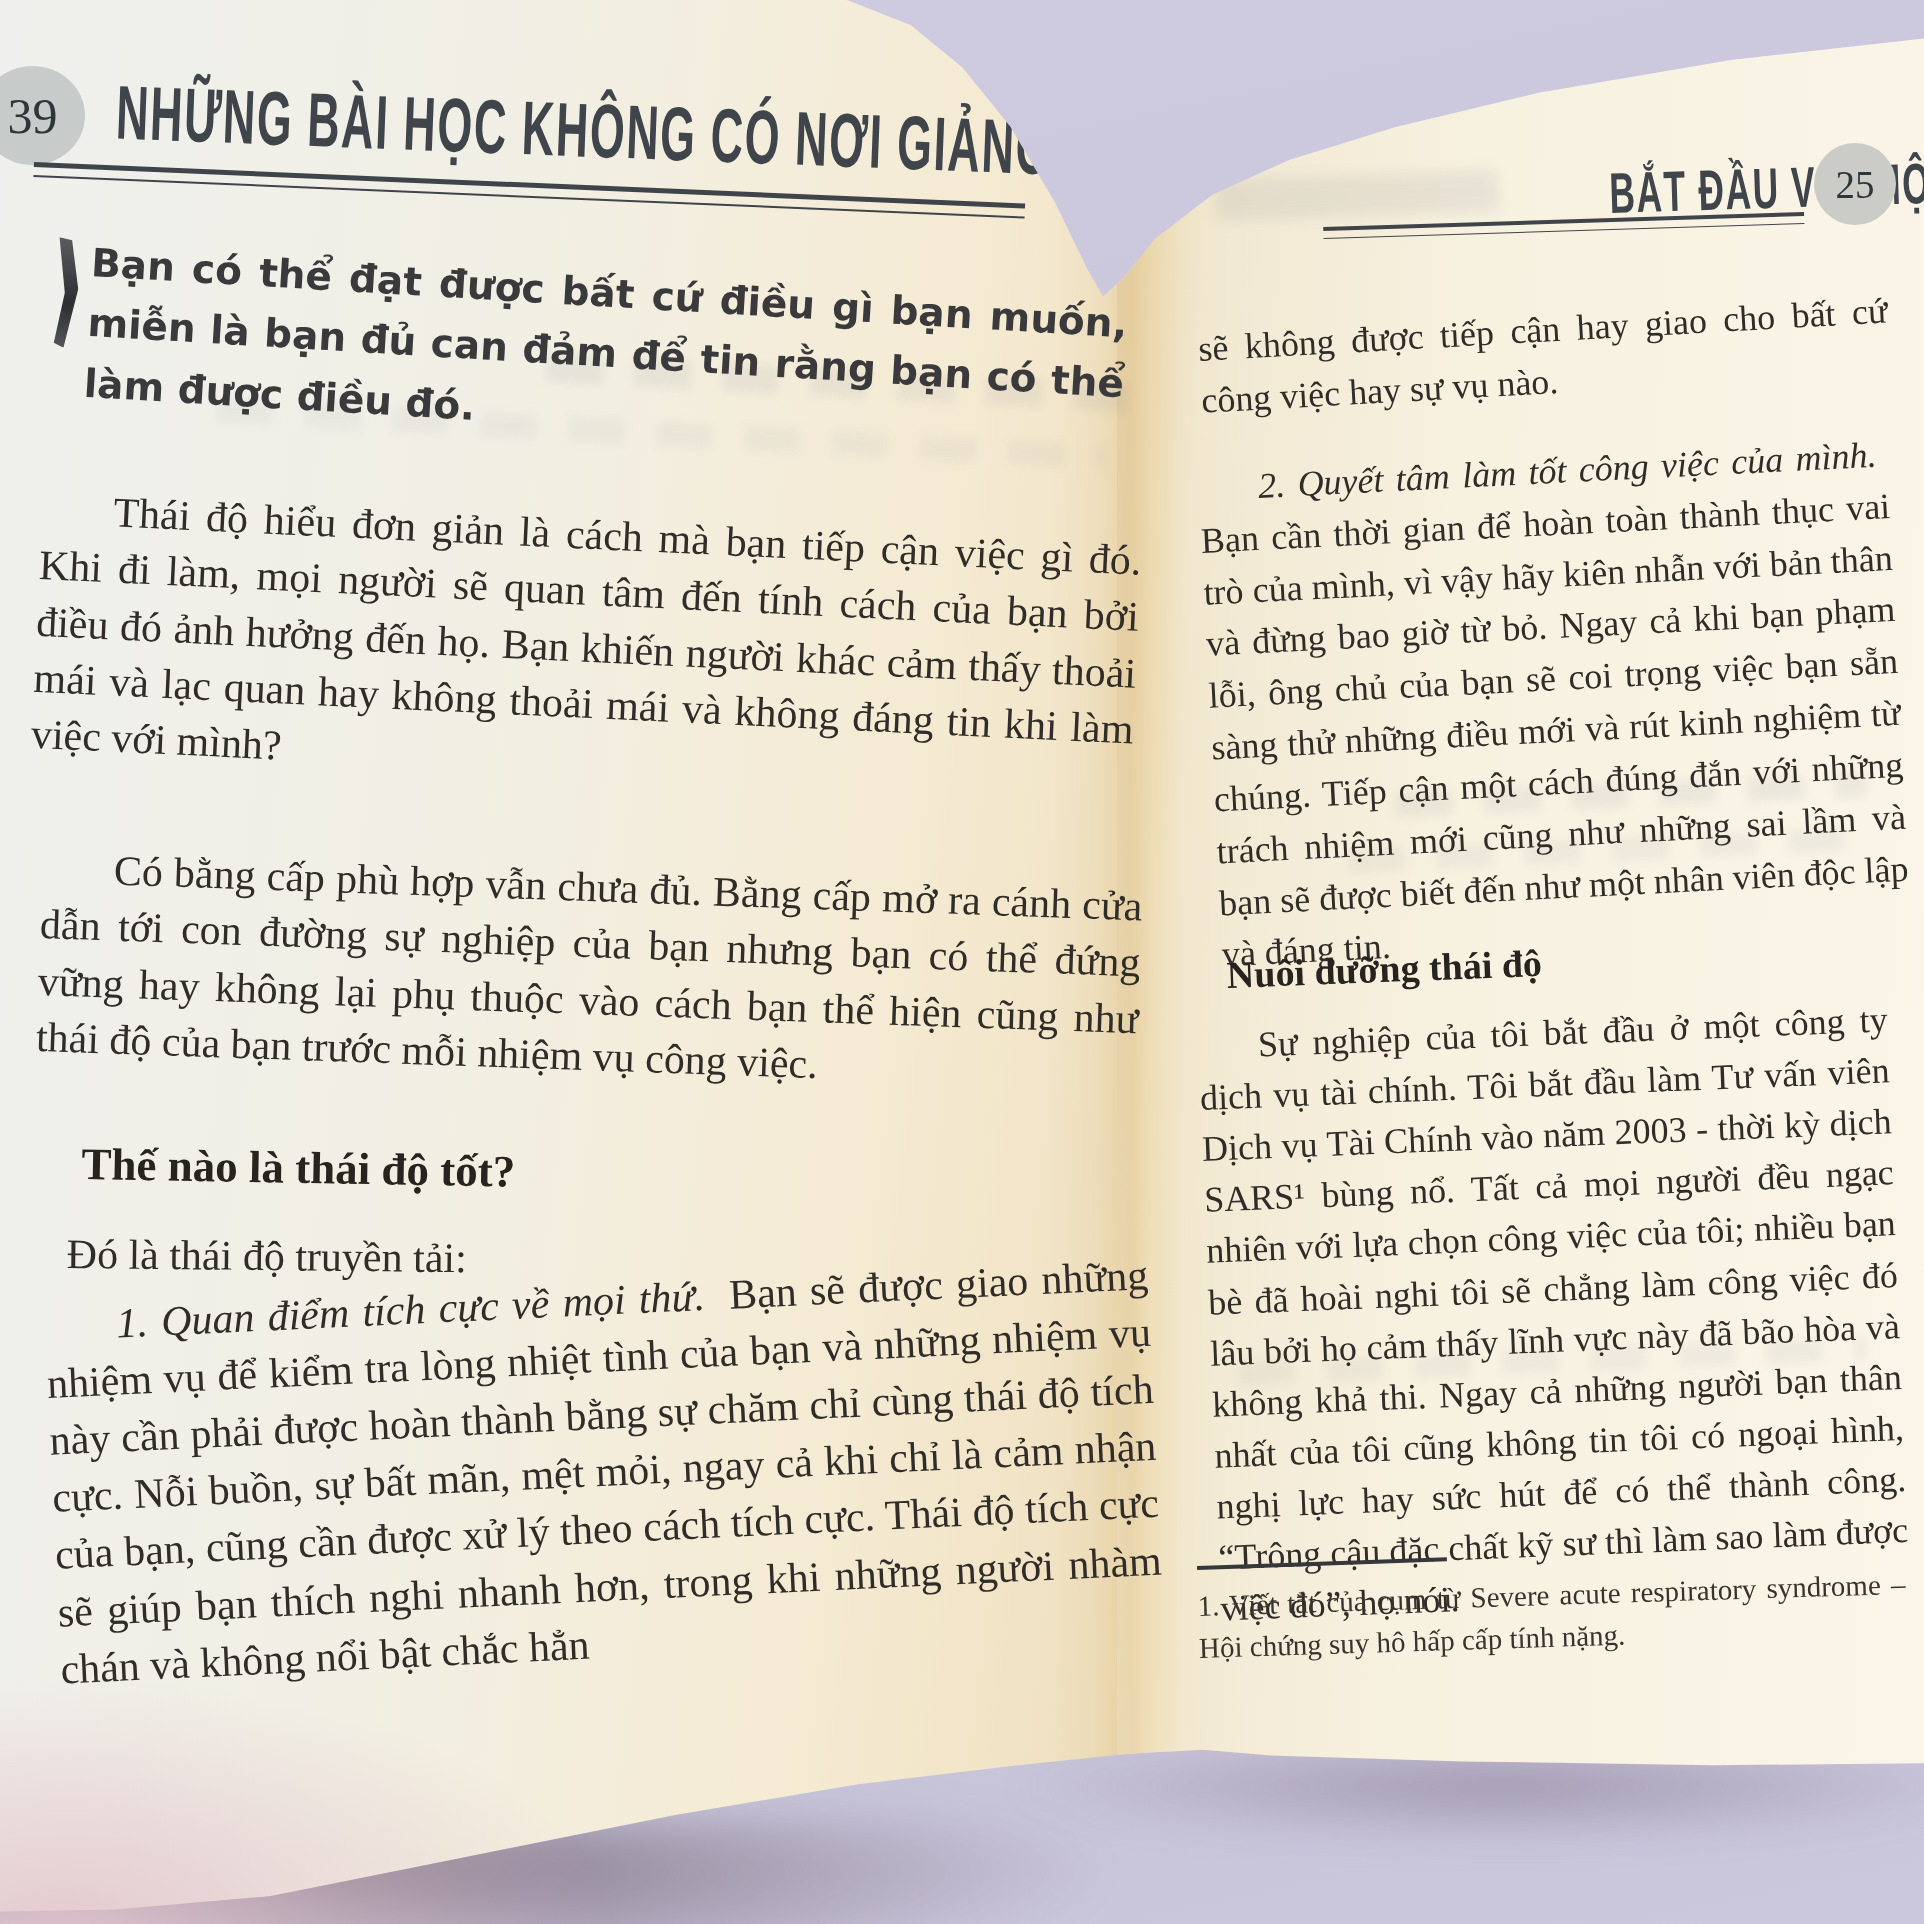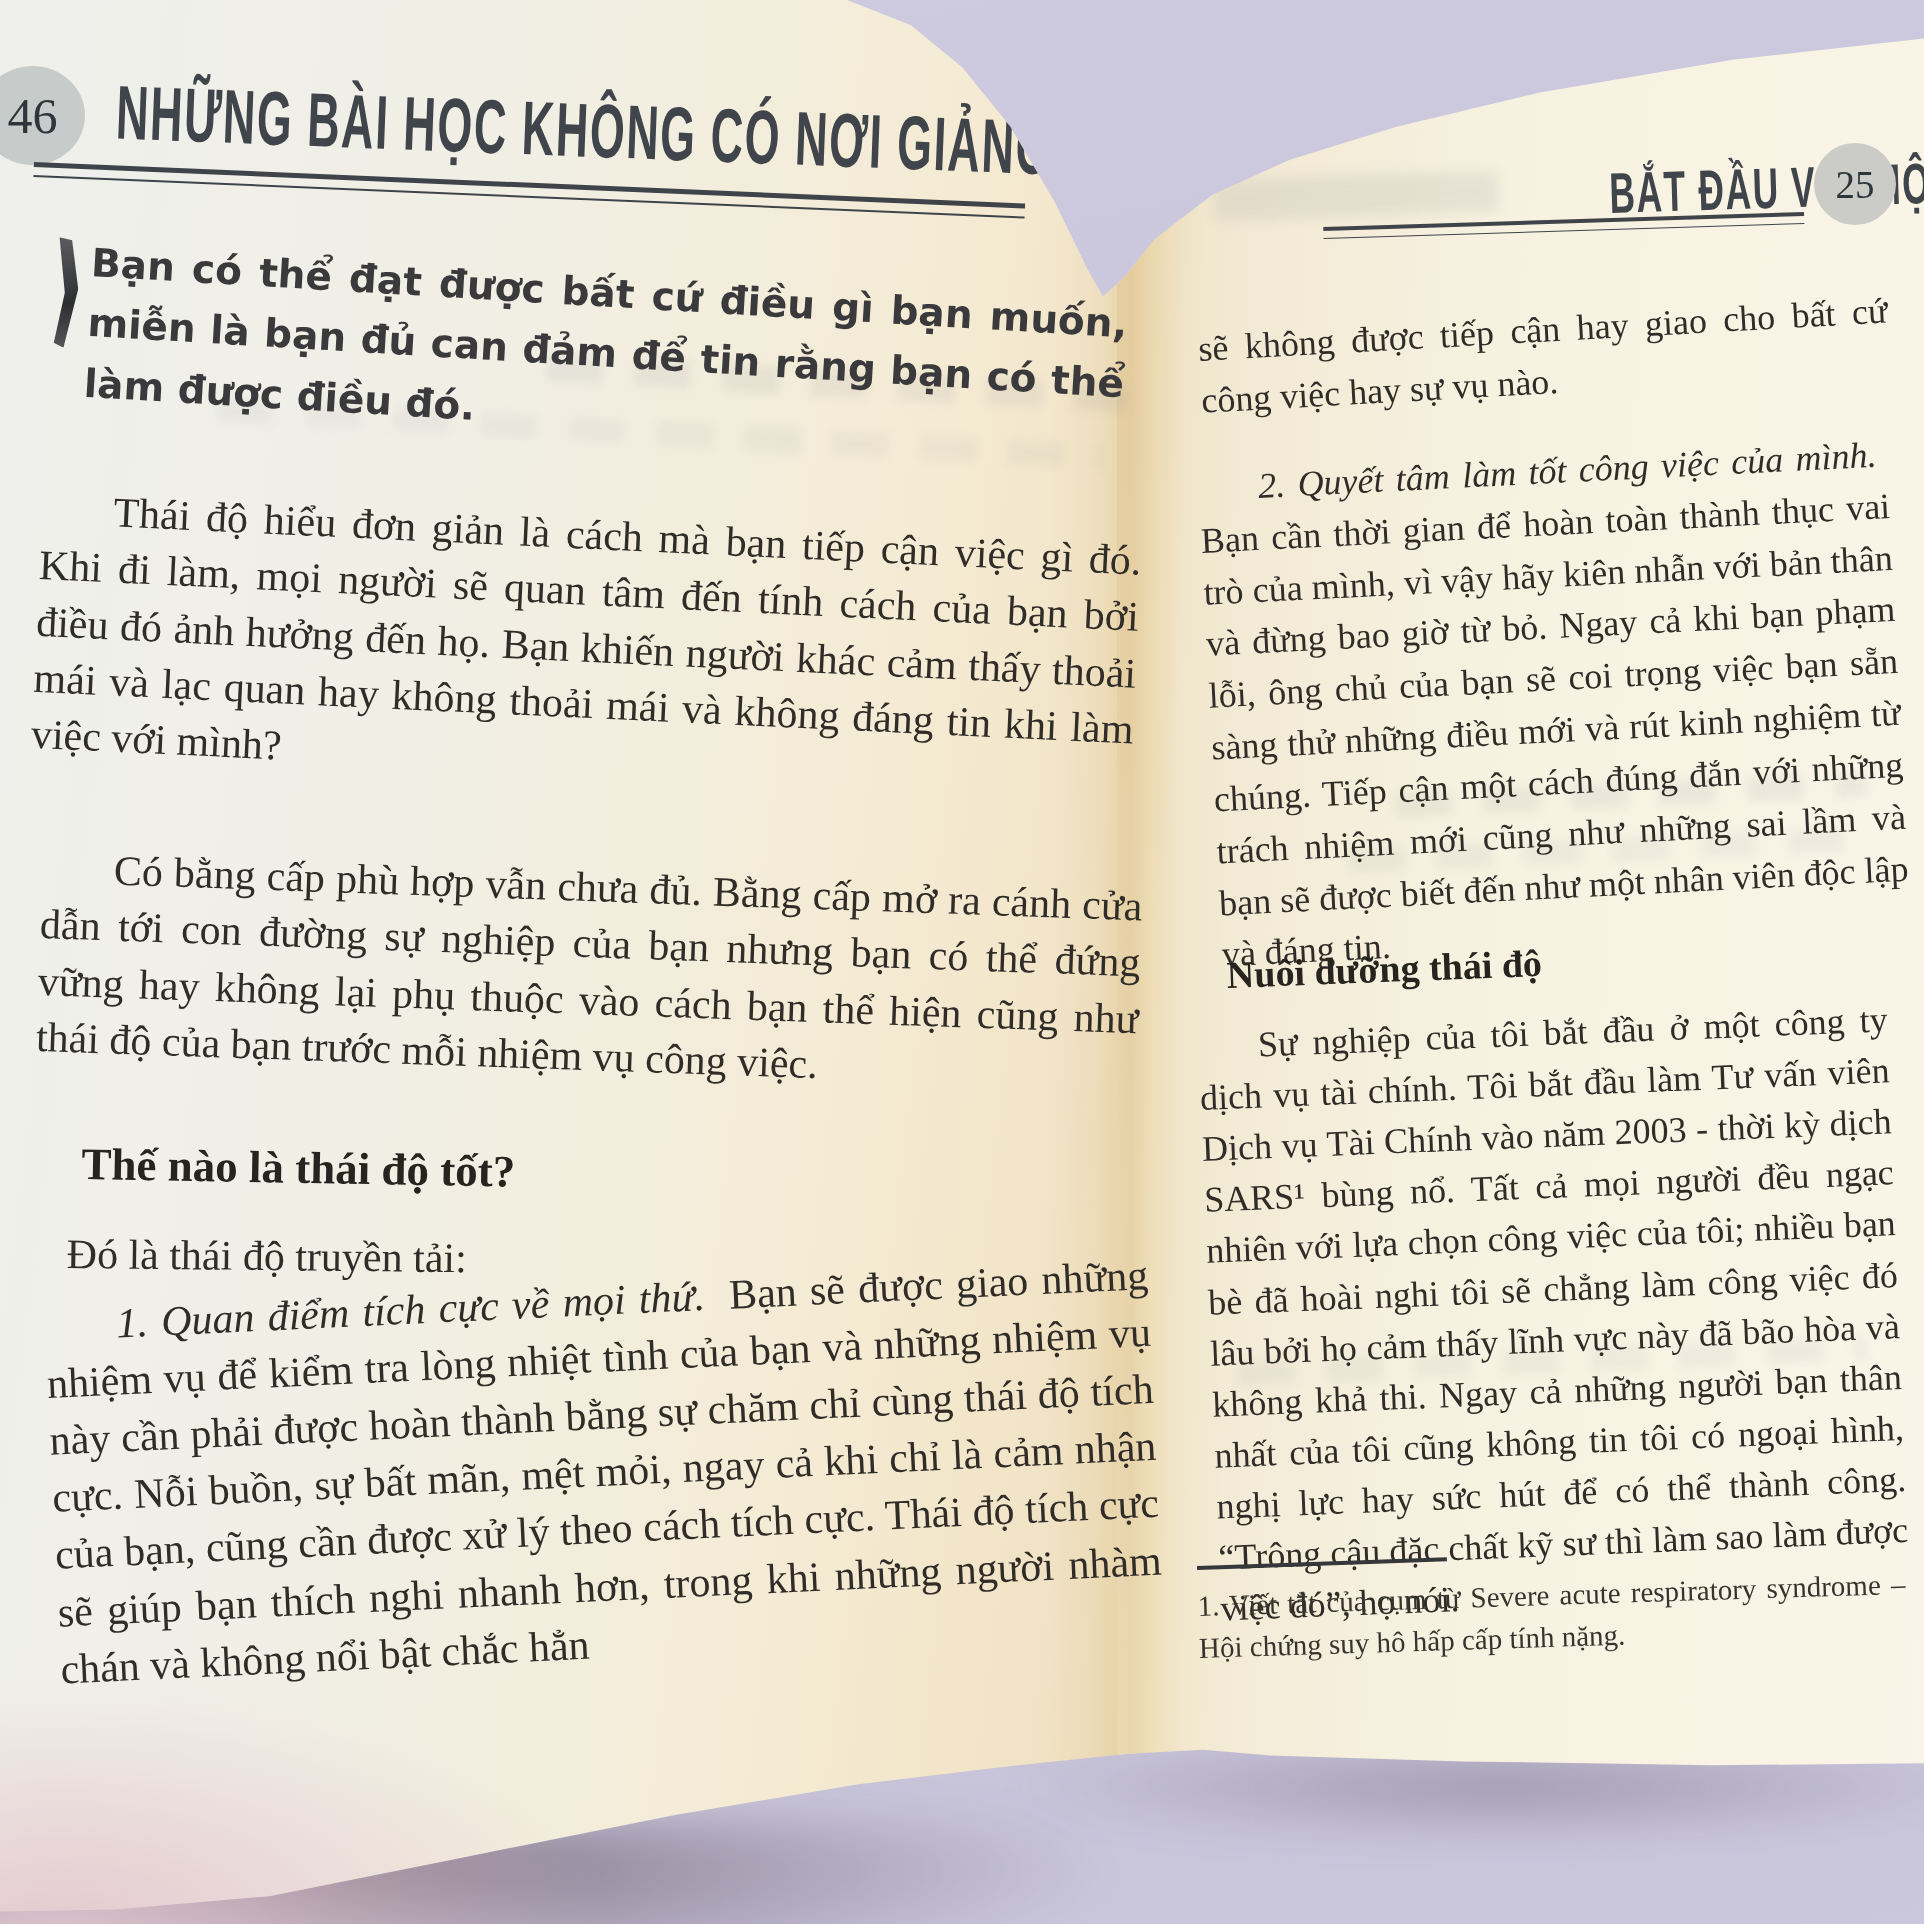--- a/index.html
+++ b/index.html
@@ -97,21 +97,21 @@
   <div class="book">
     <div class="page page-left"></div>
     <div class="page page-right"></div>
     <div class="fold"></div>
 
     <div class="left-content">
       <div class="ghost g1"></div>
       <div class="ghost g2"></div>
 
       <div class="pg-circle c24">
-        <span>46</span>
+        <span>39</span>
       </div>
 
       <div class="running-head head-left">
         <span class="display">NHỮNG BÀI HỌC KHÔNG CÓ NƠI GIẢNG ĐƯỜNG</span>
       </div>
       <div class="rule rule-left"></div>
 
       <div class="quote">
         <span class="blade"></span>
         <span>Bạn có thể đạt được bất cứ điều gì bạn muốn, miễn là bạn đủ can đảm để tin rằng bạn có thể làm được điều đó.</span>

